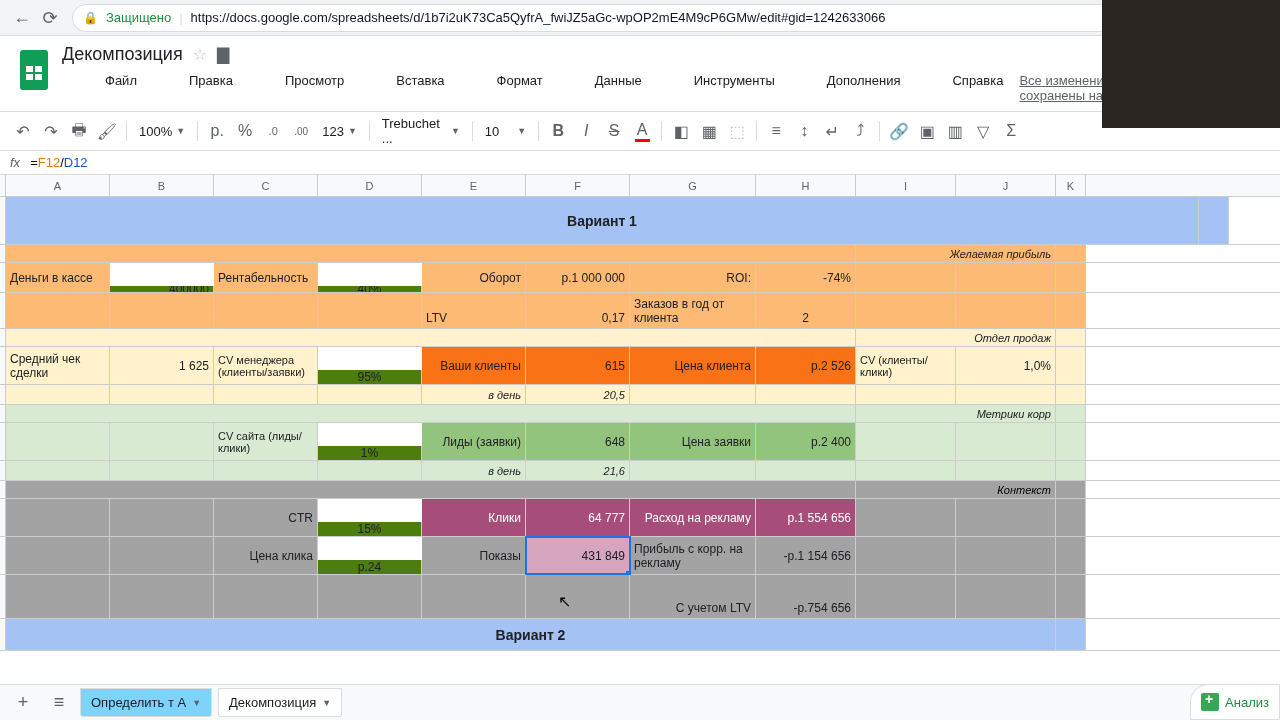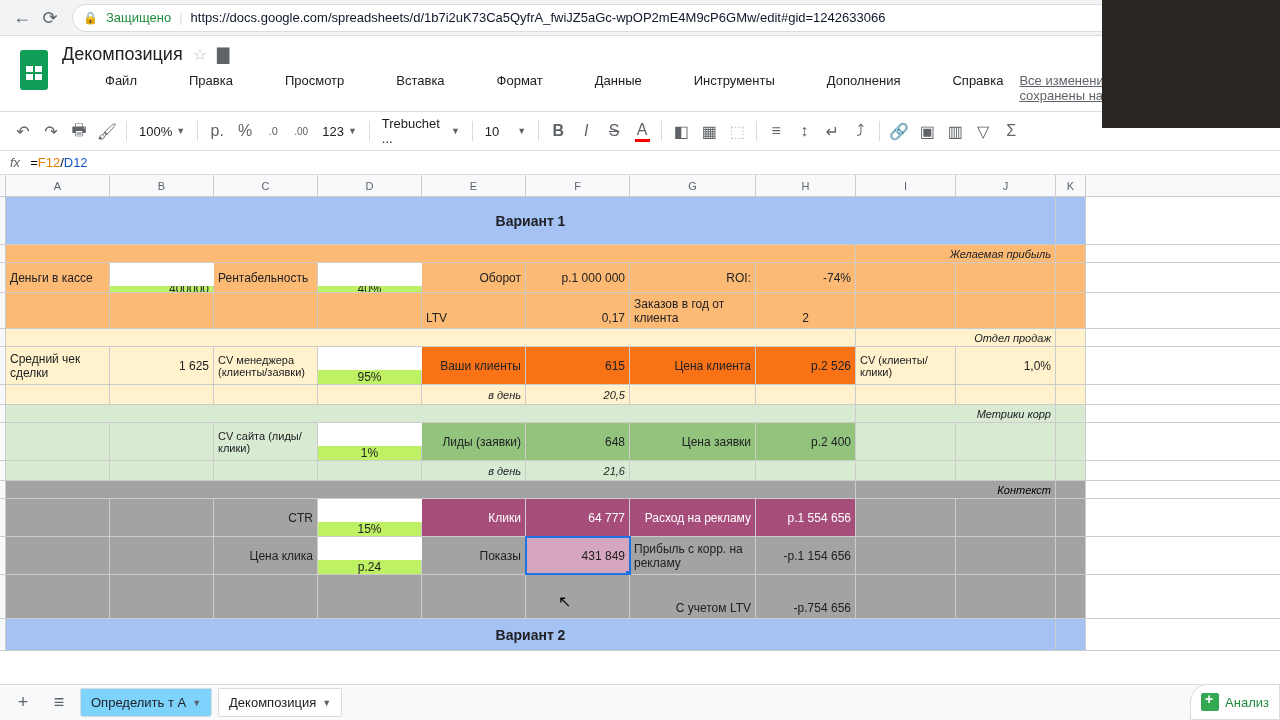--- a/index.html
+++ b/index.html
@@ -66,21 +66,21 @@
   
   
   .bg-blue-hdr { background: #a4c2f4; font-weight: bold; font-size: 14px; }
   .bg-blue-lt { background: #fdba74; }
   .bg-yel { background: #fff2cc; }
   .bg-ydark { background: #f97316; }
   .bg-grn { background: #d9ead3; }
   .bg-gdark { background: #93c47d; }
   .bg-ppl { background: #a3a3a3; }
   .bg-pdark { background: #a64d79; color:#fff; }
-  .bg-white { background: #bef264; margin-top: 23px; }
+  .bg-white { background: #4d7c0f; margin-top: 23px; }
   
   .sel-cell { outline: 2px solid #1a73e8; outline-offset: -1px; position: relative; z-index: 2; background:#d5a6bd; }
   .sel-handle { position: absolute; right: -3px; bottom: -3px; width: 6px; height: 6px; background: #1a73e8; }
   
   
   .sheet-tabs { position: absolute; bottom: 0; left: 0; right: 0; height: 36px; border-top: 1px solid #dadce0; background: #f8f9fa; display: flex; align-items: center; padding: 0 8px; gap: 6px; }
   .st-btn { width: 30px; height: 30px; display: flex; align-items: center; justify-content: center; color: #5f6368; font-size: 18px; }
   .st-tab { padding: 6px 10px; background: #fff; border: 1px solid #dadce0; border-radius: 0 0 3px 3px; font-size: 13px; display: flex; align-items: center; gap: 6px; }
   .st-tab.inactive { background: #7dd3fc; }
   .explore { position: absolute; right: 0; bottom: 0; height: 36px; background: #fff; border: 1px solid #dadce0; border-radius: 18px 0 0 0; display: flex; align-items: center; padding: 0 10px; gap: 6px; color: #1e8e3e; font-size: 13px; }
@@ -220,21 +220,21 @@
     <div class="col-h cH">H</div>
     <div class="col-h cI">I</div>
     <div class="col-h cJ">J</div>
     <div class="col-h cK">K</div>
   </div>
 
   <div class="grid">
 
     <div class="row" style="height:48px">
         <div class="rowgut"></div>
-      <div class="cell bg-blue-hdr ac" style="width:1050px">Вариант 1</div>
+      <div class="cell bg-blue-hdr ac" style="width:1193px">Вариант 1</div>
       <div class="cell cK bg-blue-hdr"></div>
     </div>
 
     <div class="row" style="height:18px">
         <div class="rowgut"></div>
       <div class="cell bg-blue-lt" style="width:850px"></div>
       <div class="cell bg-blue-lt ar ital" style="width:200px">Желаемая прибыль</div>
       <div class="cell cK bg-blue-lt"></div>
     </div>
 

